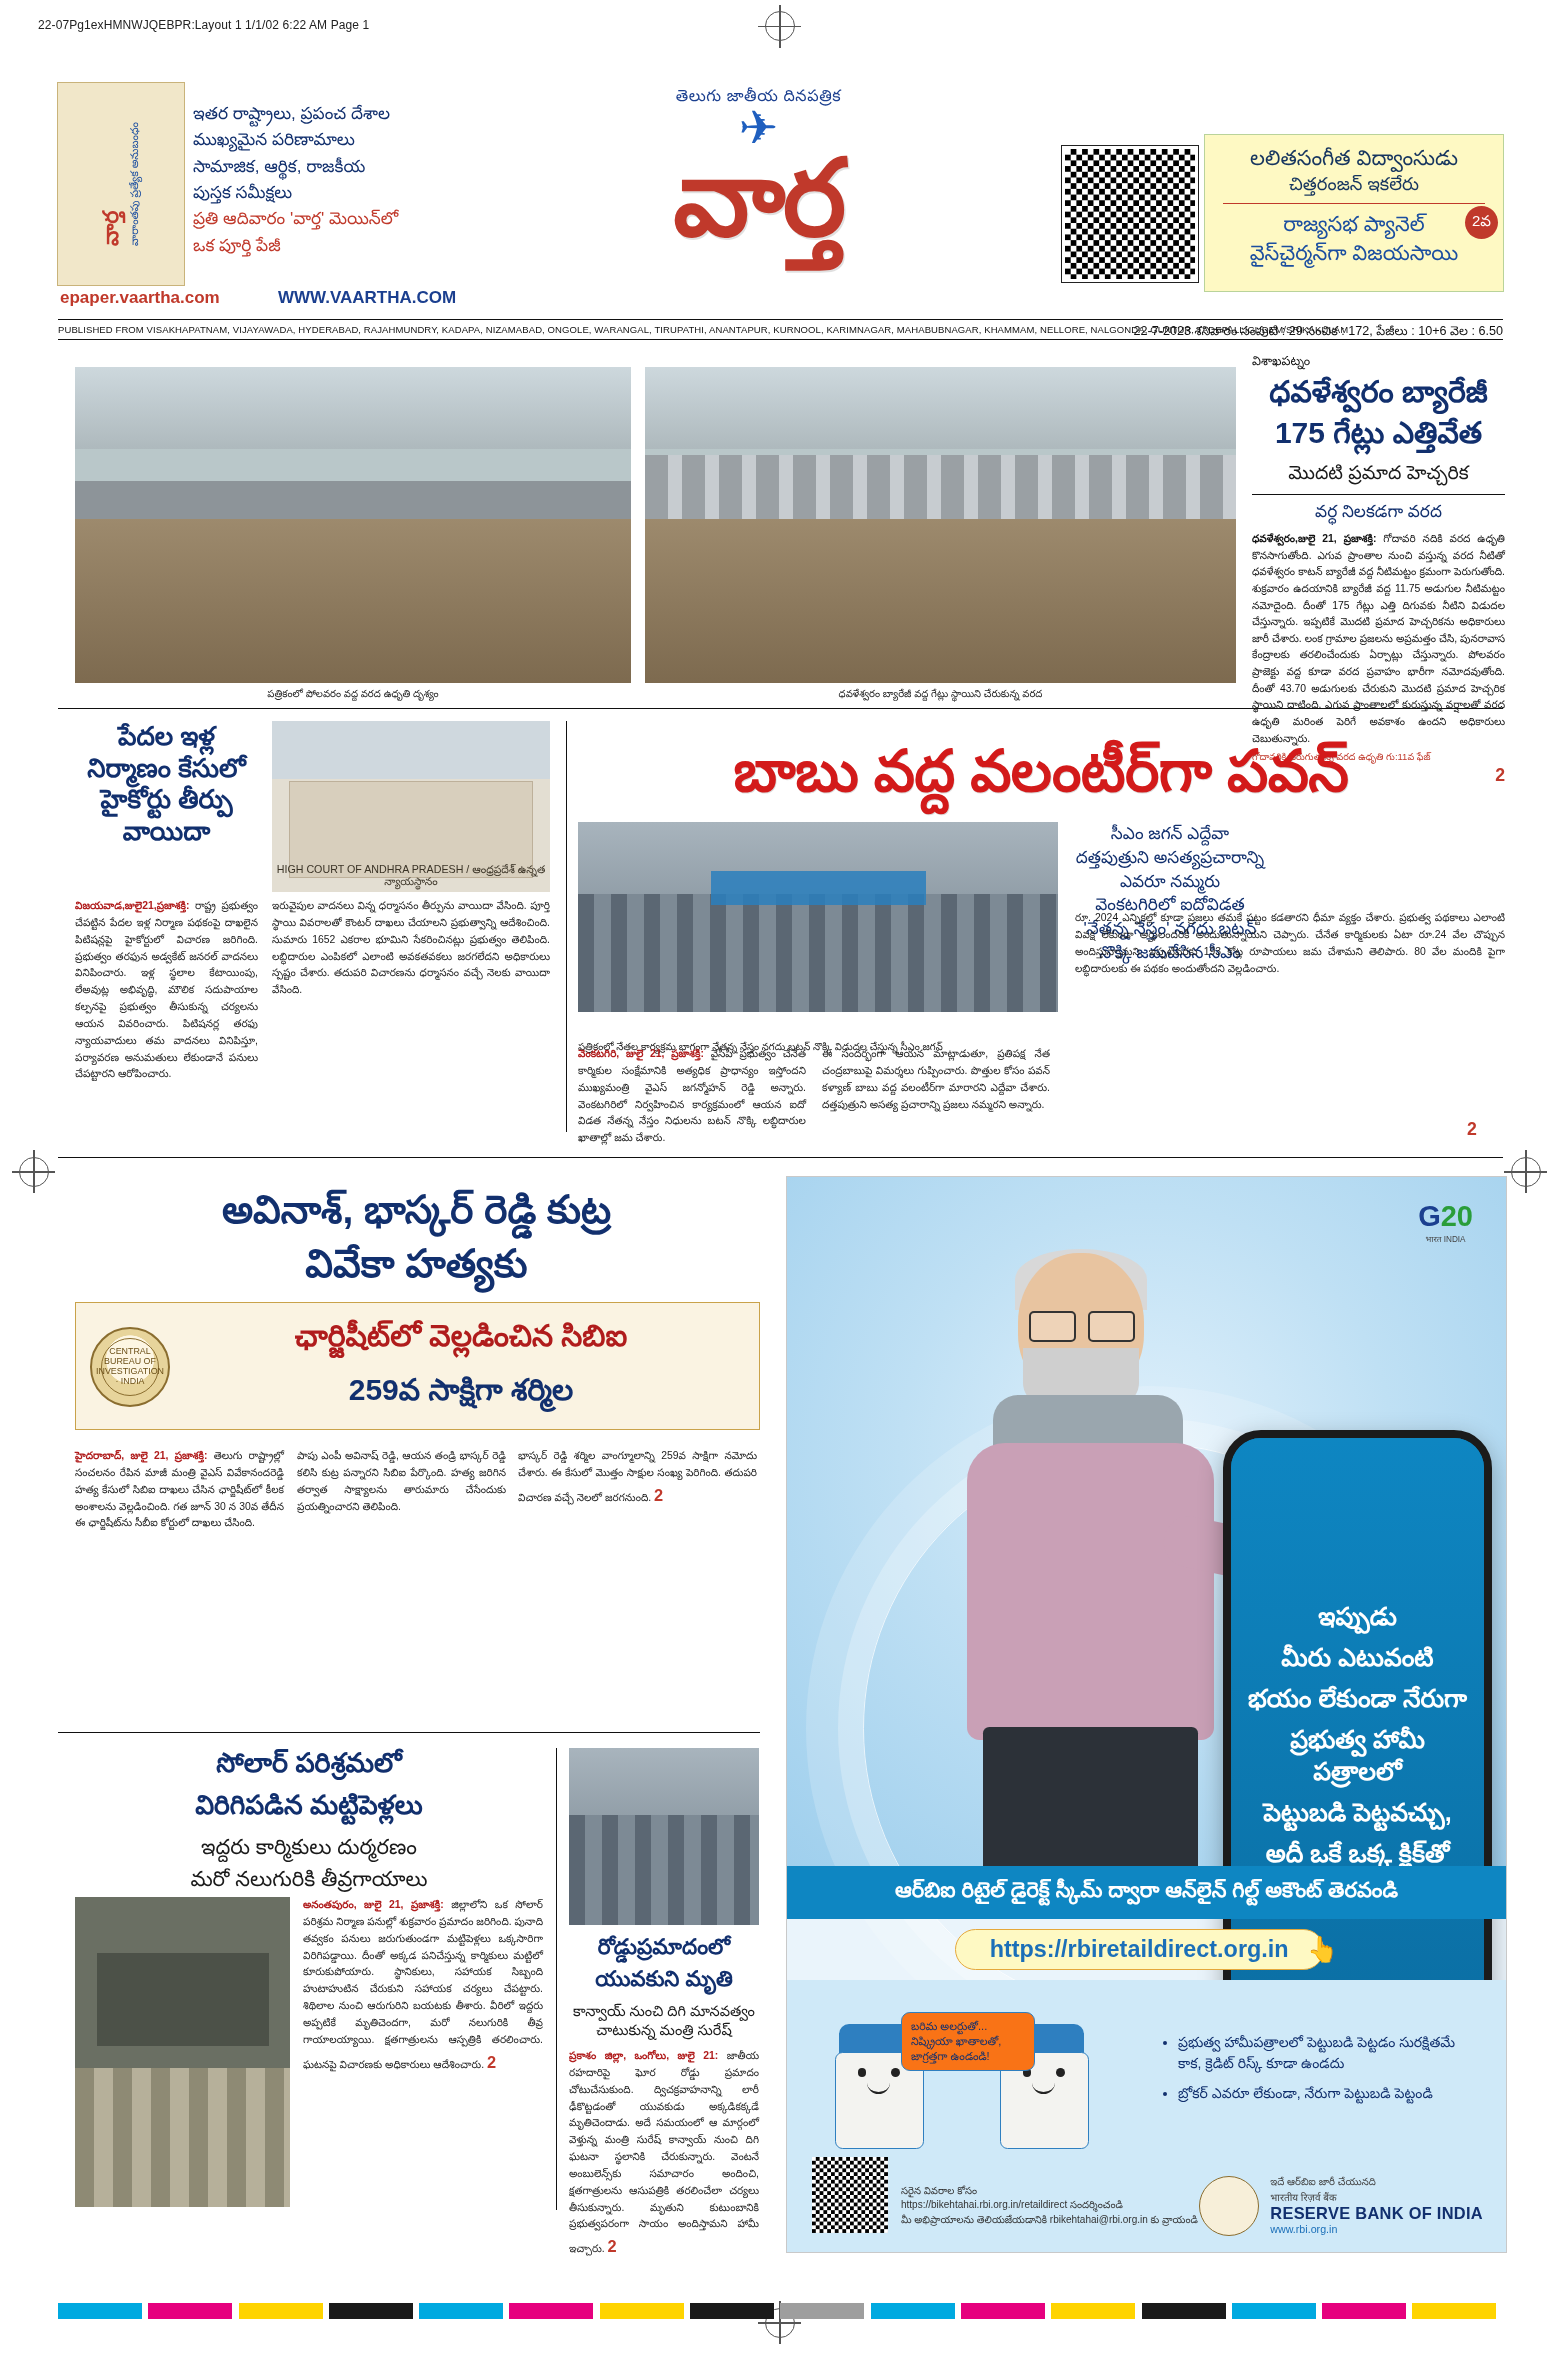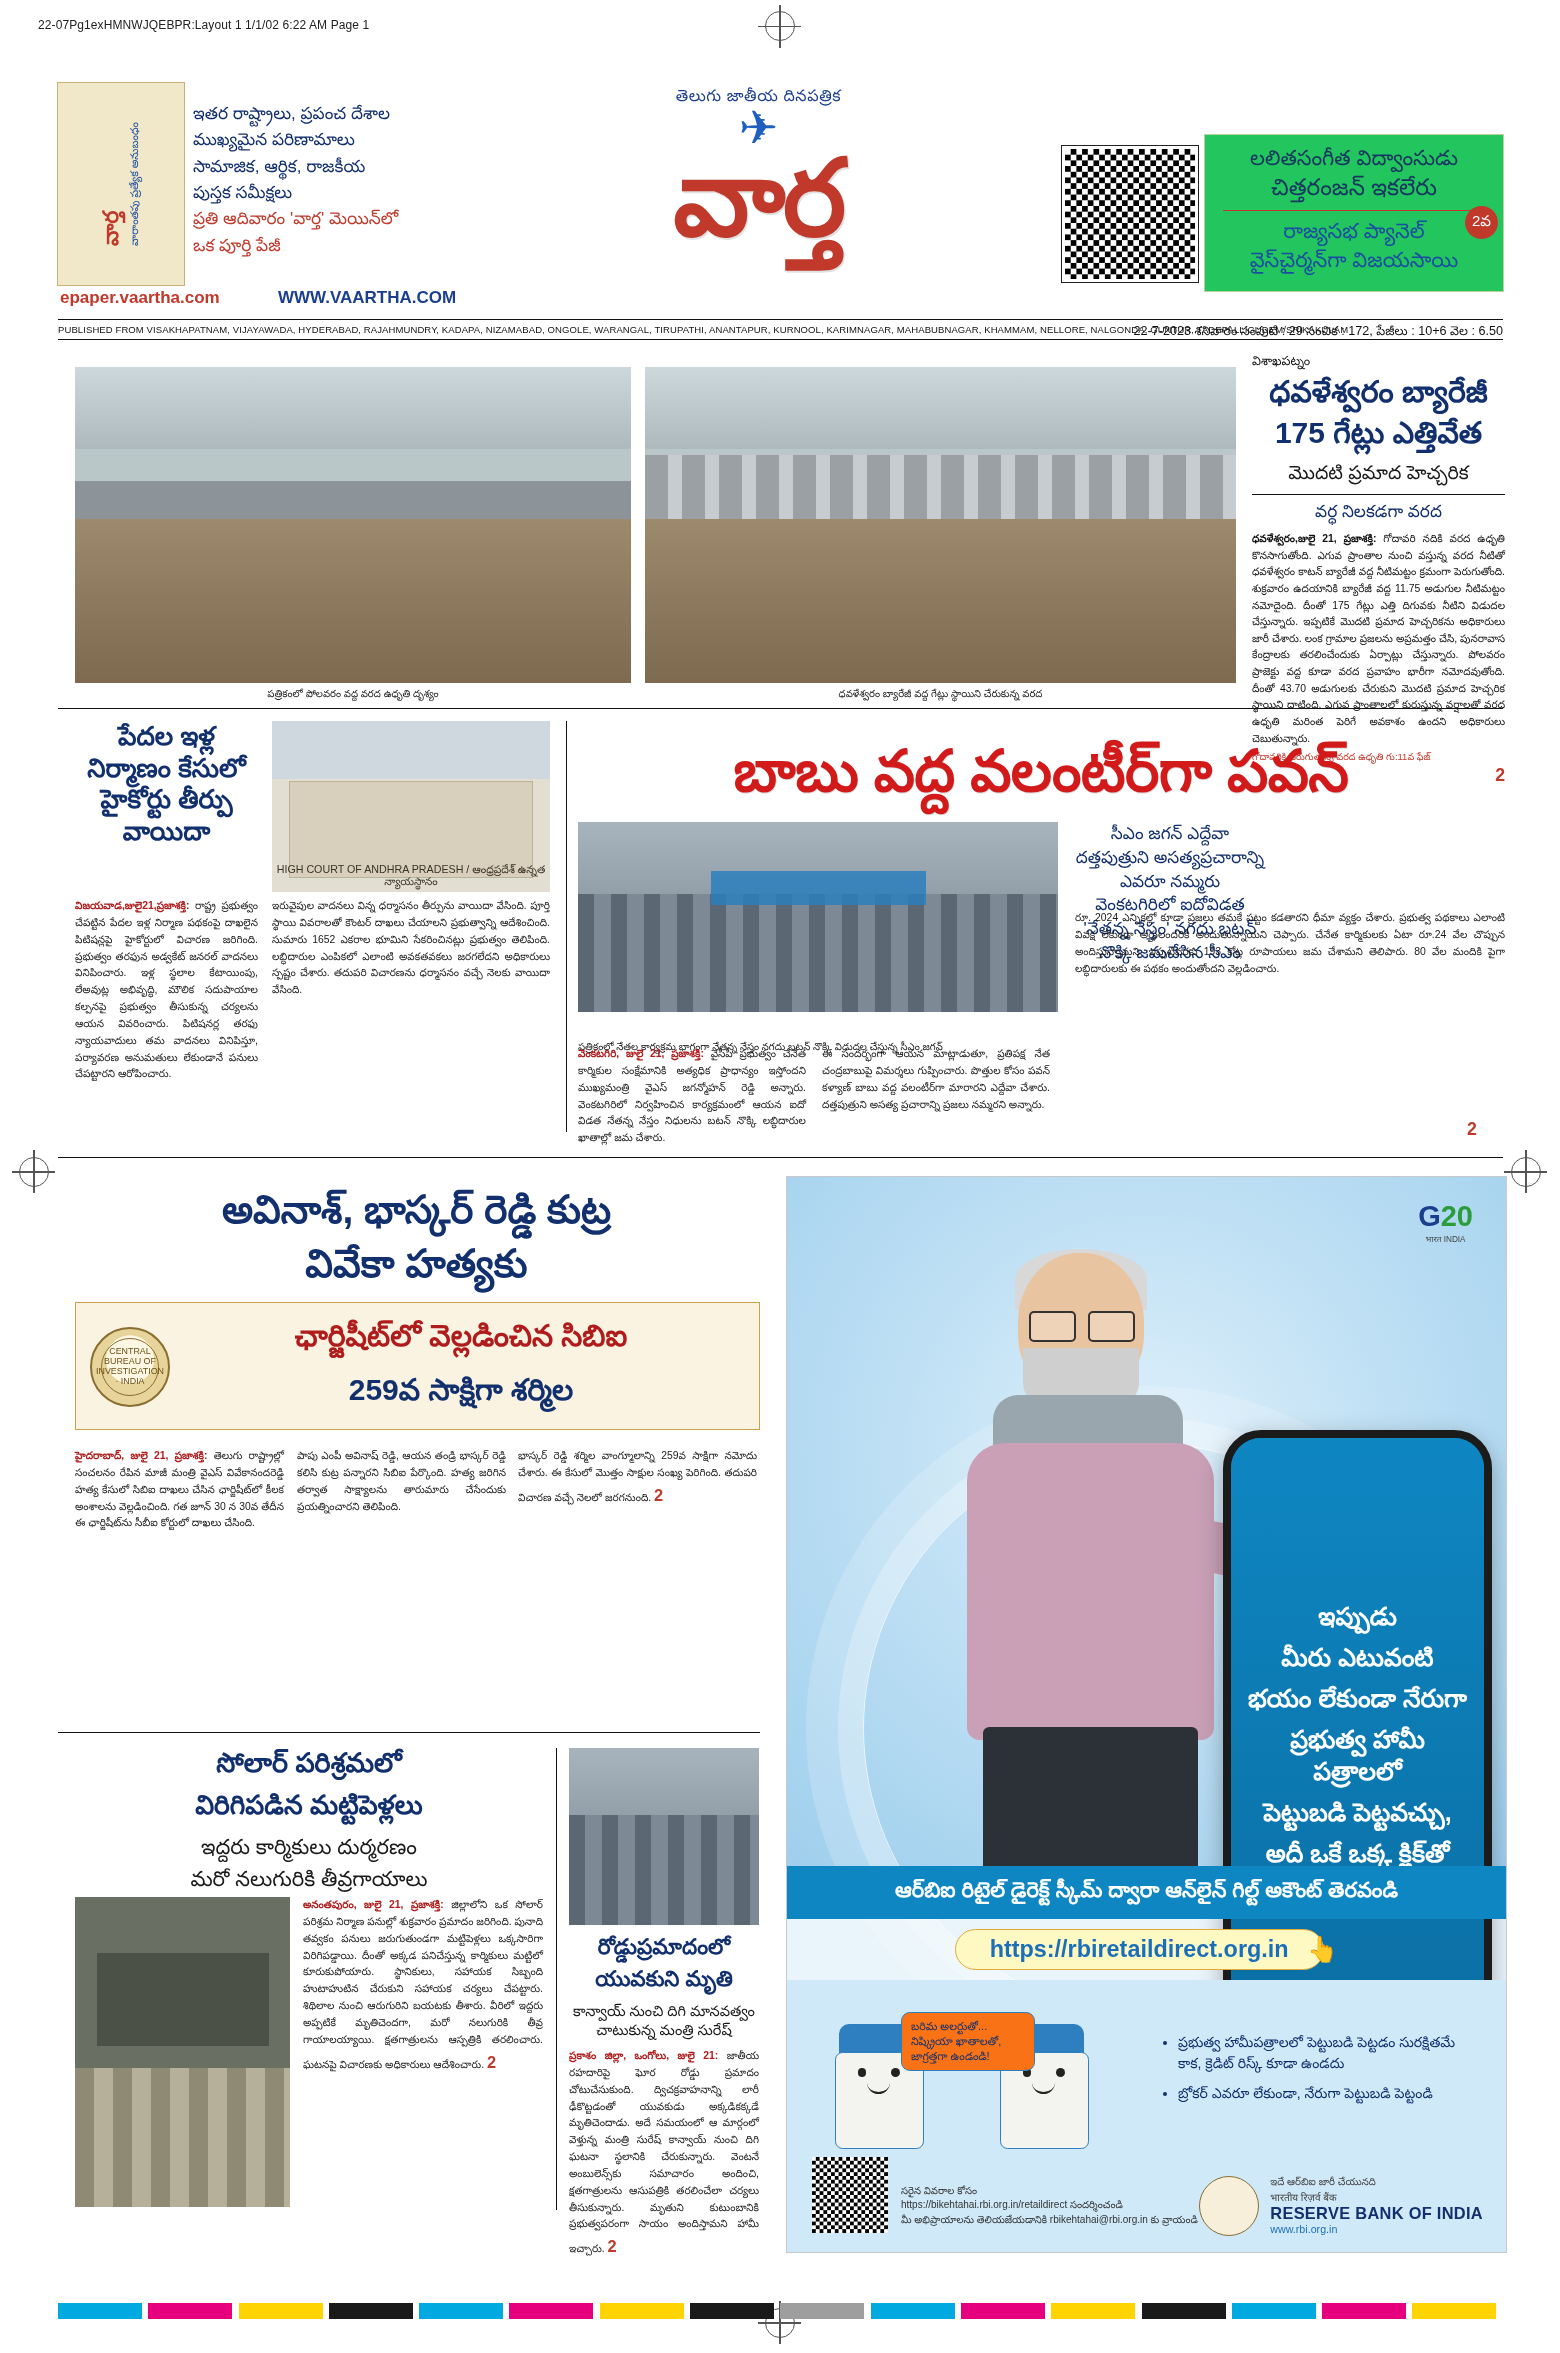--- a/index.html
+++ b/index.html
@@ -21,24 +21,24 @@
   .promo-left .vstrip small{display:block;font-size:10.7px;color:#1b4ea0;font-weight:normal;}
   .mast-text{position:absolute;left:136px;top:25px;width:266px;font-size:17px;line-height:1.55;color:#12306e;}
   .mast-text .red{color:#c0392b;}
   .logo{position:absolute;left:417px;top:11.4px;width:569px;text-align:center;}
   .logo .kicker{font-size:16px;color:#1b3f8f;letter-spacing:0.6px;margin-bottom:2.5px;}
   .logo .bird{font-size:47px;color:#1f5fbf;line-height:.7;}
   .logo .word{font-size:107px;font-weight:bold;color:#c0392b;line-height:1;letter-spacing:-2.5px;
      text-shadow:1.3px 1.9px 0 rgba(0,0,0,.12);}
   .qr{position:absolute;left:1005px;top:70px;width:130px;height:130px;background:
      repeating-conic-gradient(#000 0% 25%, #fff 0% 50%) 0 0/11.4px 11.4px;border:3.8px solid #fff;outline:1.3px solid #222;}
-  .promo-right{position:absolute;left:1147px;top:58px;width:300px;height:158px;background:#22c55e;border:0.6px solid #b9d39a;
+  .promo-right{position:absolute;left:1147px;top:58px;width:300px;height:158px;background:#fef9c3;border:0.6px solid #b9d39a;
      text-align:center;padding-top:8.9px;box-sizing:border-box;}
   .promo-right .l1{font-size:21px;color:#16355f;line-height:1.35;}
-  .promo-right .l2{font-size:23px;color:#16355f;line-height:1.35;}
+  .promo-right .l2{font-size:18px;color:#16355f;line-height:1.35;}
   .promo-right .sep{height:1.3px;background:#c0392b;margin:6.3px 17.7px;}
   .promo-right .l3{font-size:21px;color:#1b4ea0;line-height:1.35;}
   .promo-right .badge{position:absolute;right:5px;top:71px;width:33px;height:33px;border-radius:50%;
       background:#c0392b;color:#fff;font-size:15px;display:flex;align-items:center;justify-content:center;}
 
   .epaper{position:absolute;left:60px;top:288px;font-size:17px;font-weight:bold;color:#c0392b;}
   .site{position:absolute;left:278px;top:288px;font-size:17px;font-weight:bold;color:#1b3f8f;}
 
   .editions{position:absolute;left:58px;top:319px;width:1445px;border-top:1.3px solid #111;border-bottom:0.6px solid #111;
      padding:3.8px 0;font-size:9.5px;color:#111;letter-spacing:0.1px;}

